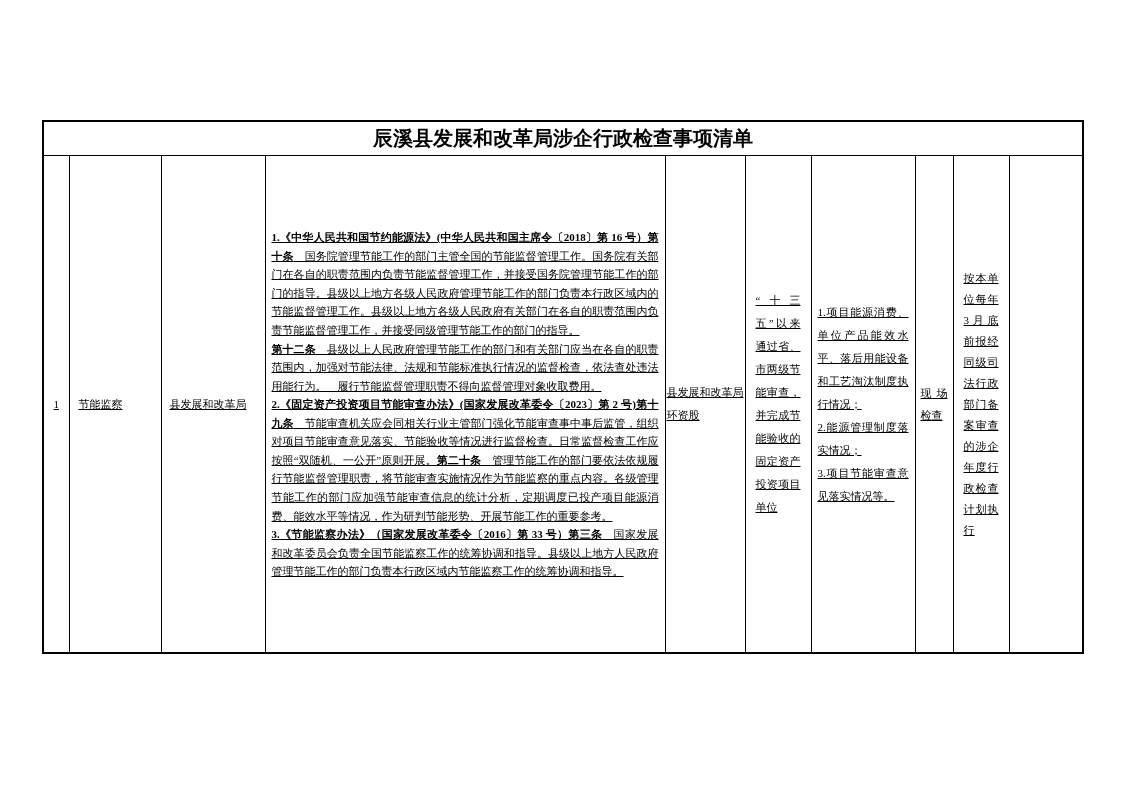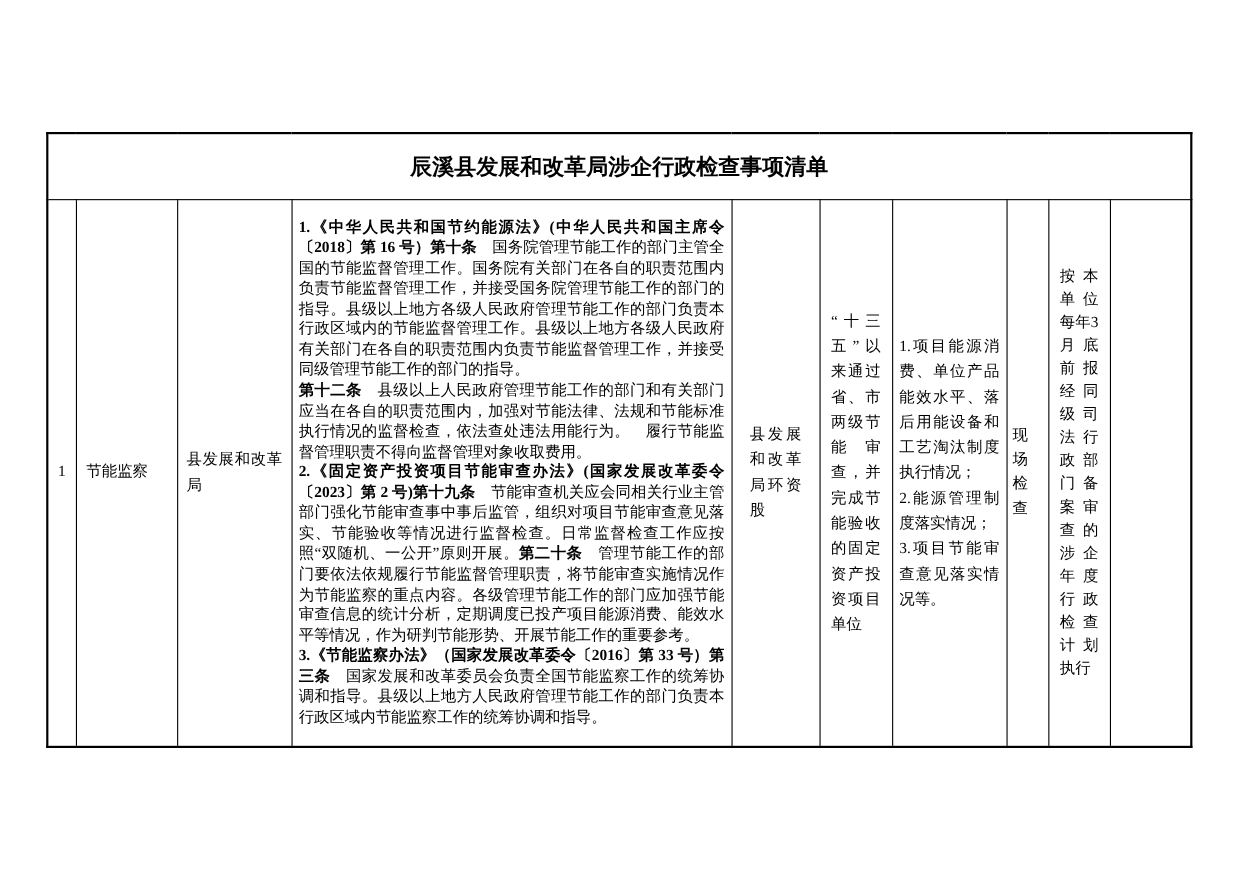--- a/index.html
+++ b/index.html
@@ -31,36 +31,37 @@
     border: 1px solid #000;
     overflow: hidden;
   }
   tr.title-row th {
     height: 33px;
     font-family: "Liberation Sans", "DejaVu Sans", sans-serif;
     font-weight: bold;
     font-size: 20px;
     text-align: center;
     vertical-align: middle;
-    padding: 13px;
+    padding: 0;
   }
   tr.header-row th {
     height: 42px;
     font-weight: normal;
     font-size: 13px;
     line-height: 17px;
     text-align: center;
     vertical-align: middle;
     white-space: pre-line;
     padding: 1px;
   }
   tr.data-row td {
     height: 464px;
-    font-size: 14px;
+    font-size: 11px;
     vertical-align: middle;
+    text-decoration: underline;
   }
   td.c-index {
     text-align: center;
     padding: 0;
   }
   td.c-item {
     text-align: justify;
     padding: 0 9px;
     line-height: 22px;
     margin-top: 40px;
@@ -74,21 +75,21 @@
     vertical-align: top;
     padding: 3px 6px 2px 6px;
     line-height: 18.55px;
   }
   td.c-basis p {
     margin: 0;
     text-align: justify;
   }
   td.c-agency {
     text-align: justify;
-    padding: 0 16px;
+    padding: 0 1px;
     line-height: 23px;
   }
   td.c-target {
     text-align: justify;
     padding: 0 10px;
     line-height: 23px;
   }
   td.c-content {
     text-align: justify;
     padding: 0 6px;

